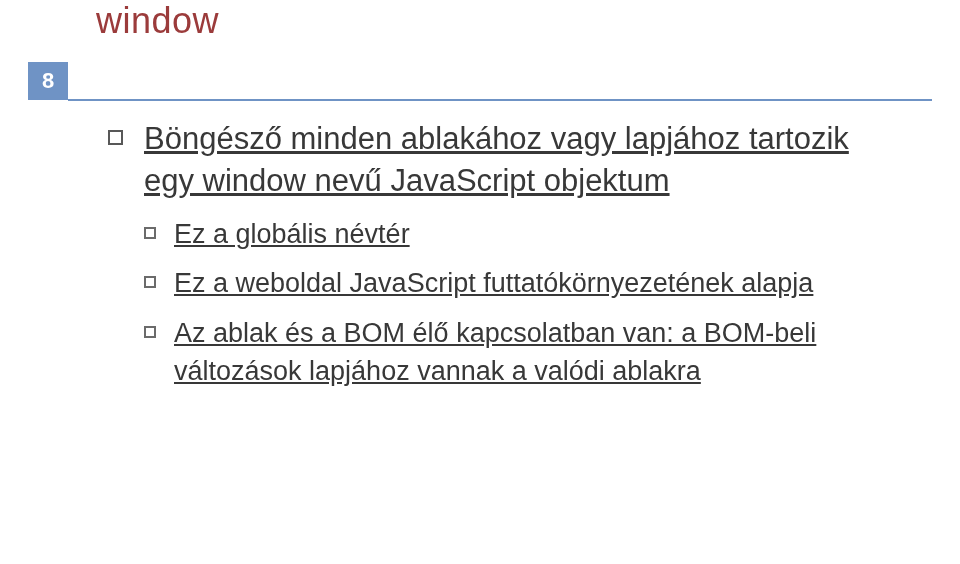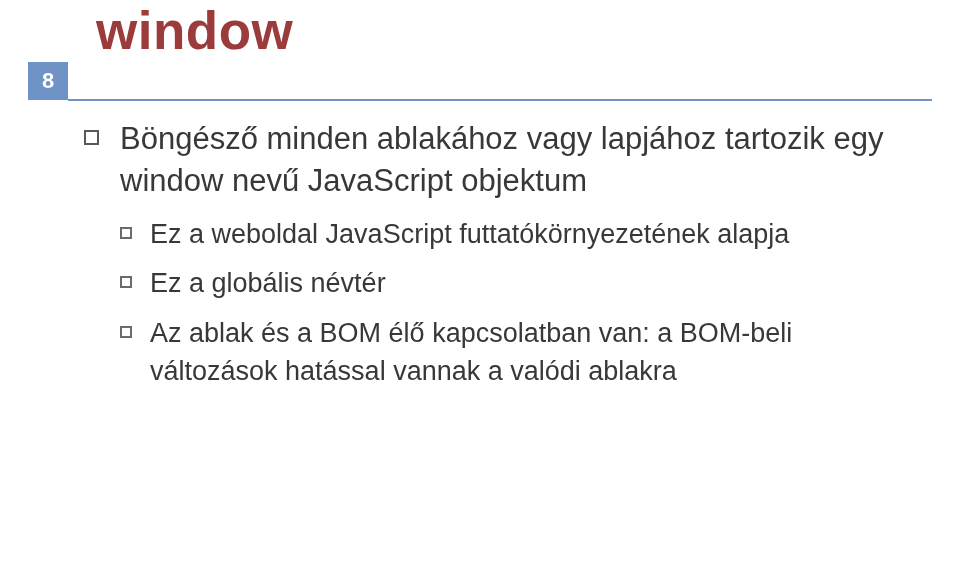--- a/index.html
+++ b/index.html
@@ -15,23 +15,23 @@
   .slide {
     position: relative;
     width: 960px;
     height: 564px;
     box-sizing: border-box;
   }
   .title {
     position: absolute;
     top: 0px;
     left: 96px;
-    font-size: 53px;
+    font-size: 36px;
     color: #9b3b3b;
-    font-weight: 700;
+    font-weight: 400;
     letter-spacing: 0.5px;
   }
   .page-badge {
     position: absolute;
     top: 62px;
     left: 28px;
     width: 40px;
     height: 38px;
     background: #6f93c5;
     color: #ffffff;
@@ -45,22 +45,23 @@
     position: absolute;
     top: 99px;
     left: 68px;
     right: 28px;
     height: 2px;
     background: #6f93c5;
   }
   .content {
     position: absolute;
     top: 118px;
-    left: 84px;
+    left: 108px;
     right: 60px;
+    text-decoration: underline;
   }
   ul.top {
     list-style: none;
     margin: 0;
     padding: 0;
   }
   ul.top > li {
     position: relative;
     padding-left: 36px;
     font-size: 31px;
@@ -110,26 +111,26 @@
   <div class="page-badge">8</div>
 
   <div class="rule"></div>
 
   <div class="content">
     <ul class="top">
       <li>
         <span>Böngésző minden ablakához vagy lapjához tartozik egy window nevű JavaScript objektum</span>
         <ul class="sub">
           <li>
+            <span>Ez a globális névtér</span>
+          </li>
+          <li>
             <span>Ez a weboldal JavaScript futtatókörnyezetének alapja</span>
           </li>
           <li>
-            <span>Ez a globális névtér</span>
-          </li>
-          <li>
-            <span>Az ablak és a BOM élő kapcsolatban van: a BOM-beli változások hatással vannak a valódi ablakra</span>
+            <span>Az ablak és a BOM élő kapcsolatban van: a BOM-beli változások lapjához vannak a valódi ablakra</span>
           </li>
         </ul>
       </li>
     </ul>
   </div>
 
 </div>
 
 </body></html>

